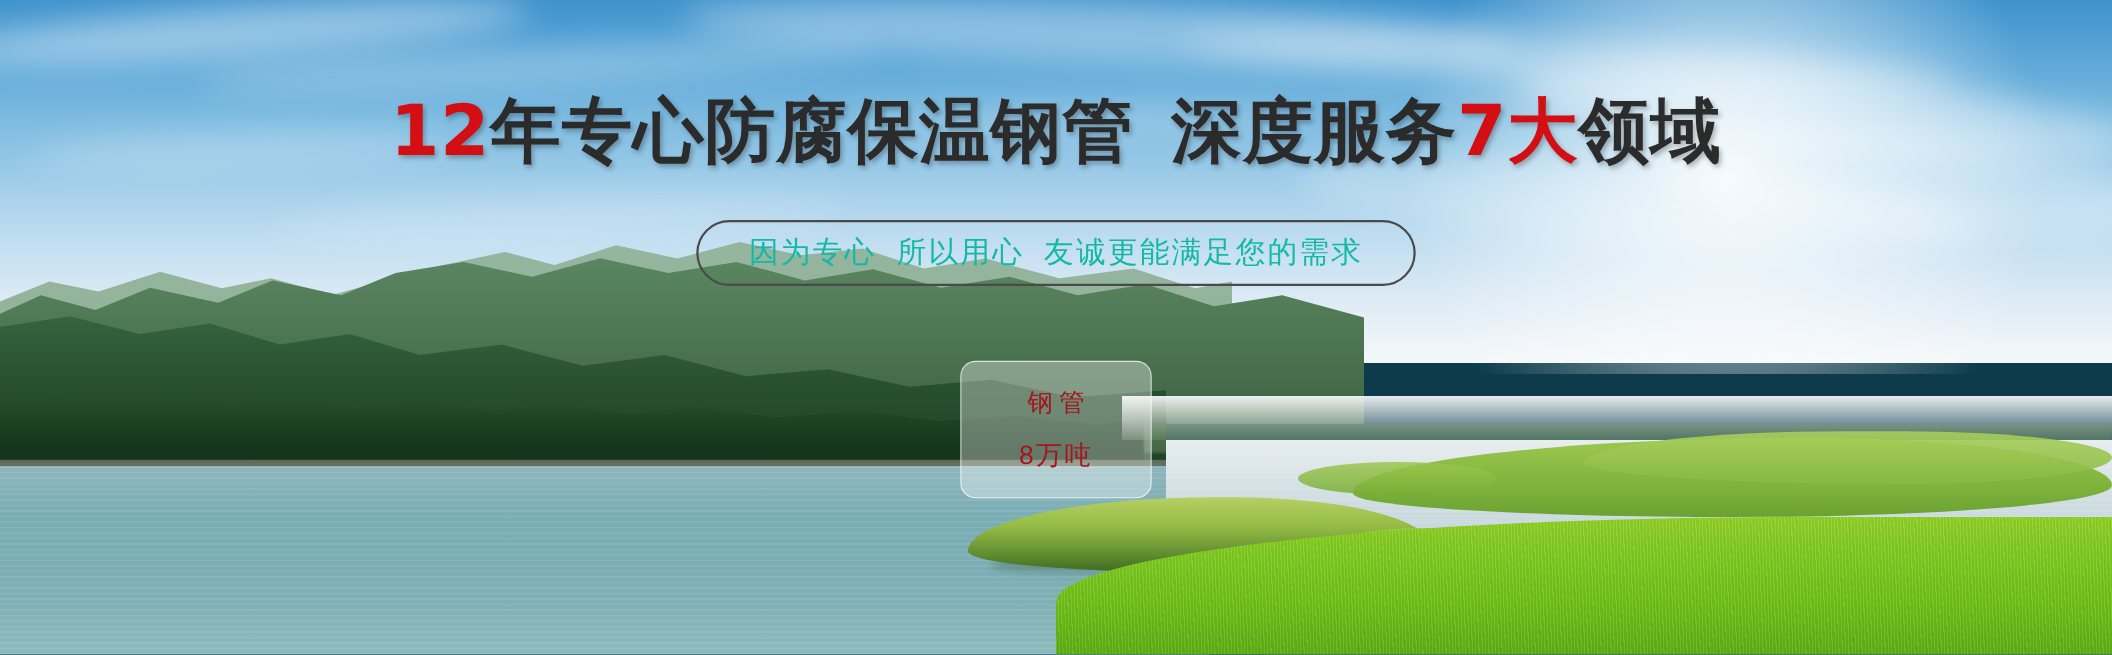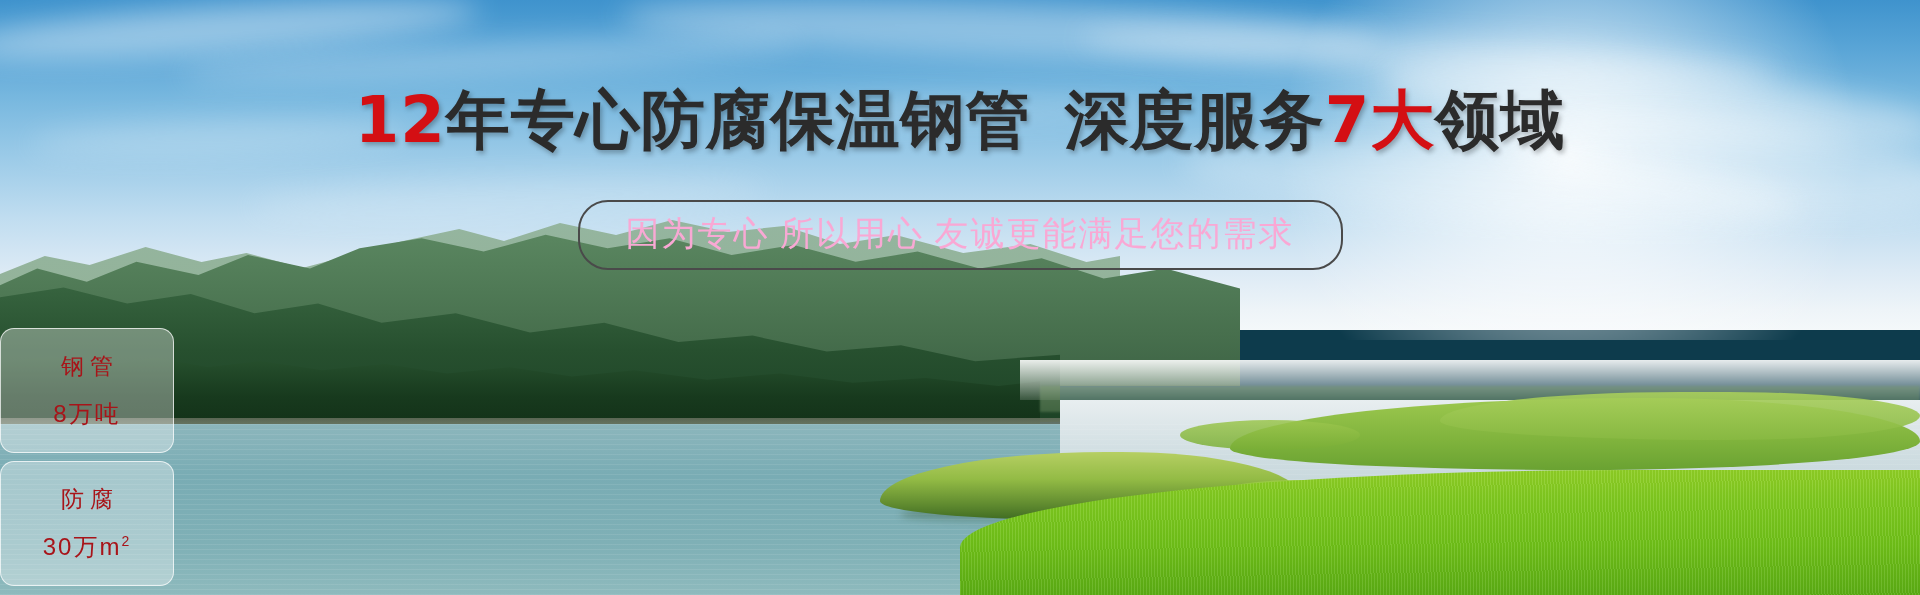--- a/index.html
+++ b/index.html
@@ -201,30 +201,30 @@
   .hl-gap{ display:inline-block; width:34px; }
 
   .subtitle-wrap{
     position:absolute; left:0; top:200px; width:1920px; text-align:center;
   }
   .subtitle{
     display:inline-block;
     padding:9px 46px 11px;
     border:2px solid #4a4a4a;
     border-radius:30px;
-    color:#f9a8d4;
-    font-size:34px;
+    color:#14b8a6;
+    font-size:27px;
     letter-spacing:2px;
     white-space:nowrap;
-    font-family:Liberation Serif, serif;
+    font-family:Liberation Mono, monospace;
   }
 
   .cards{
     position:absolute; left:0; top:328px; width:1920px;
-    display:flex; justify-content:center; gap:8px;flex-direction:column;
+    display:flex; justify-content:center; gap:8px;
   }
   .card{
     width:174px; height:125px;
     background:rgba(255,255,255,.34);
     border:1px solid rgba(255,255,255,.72);
     border-radius:14px;
     display:flex; flex-direction:column;
     align-items:center; justify-content:center;
     gap:16px;
     color:#a81419;
@@ -290,21 +290,17 @@
       <div class="subtitle">因为专心 所以用心 友诚更能满足您的需求</div>
     </div>
 
     <div class="cards">
 
       <div class="card">
         <div class="card-label">钢管</div>
         <div class="card-value"><span>8万吨</span></div>
       </div>
 
-      <div class="card">
-        <div class="card-label">防腐</div>
-        <div class="card-value"><span>30万m</span><sup>2</sup></div>
-      </div>
 
 
     </div>
   </div>
 </div>
 
 </body></html>

